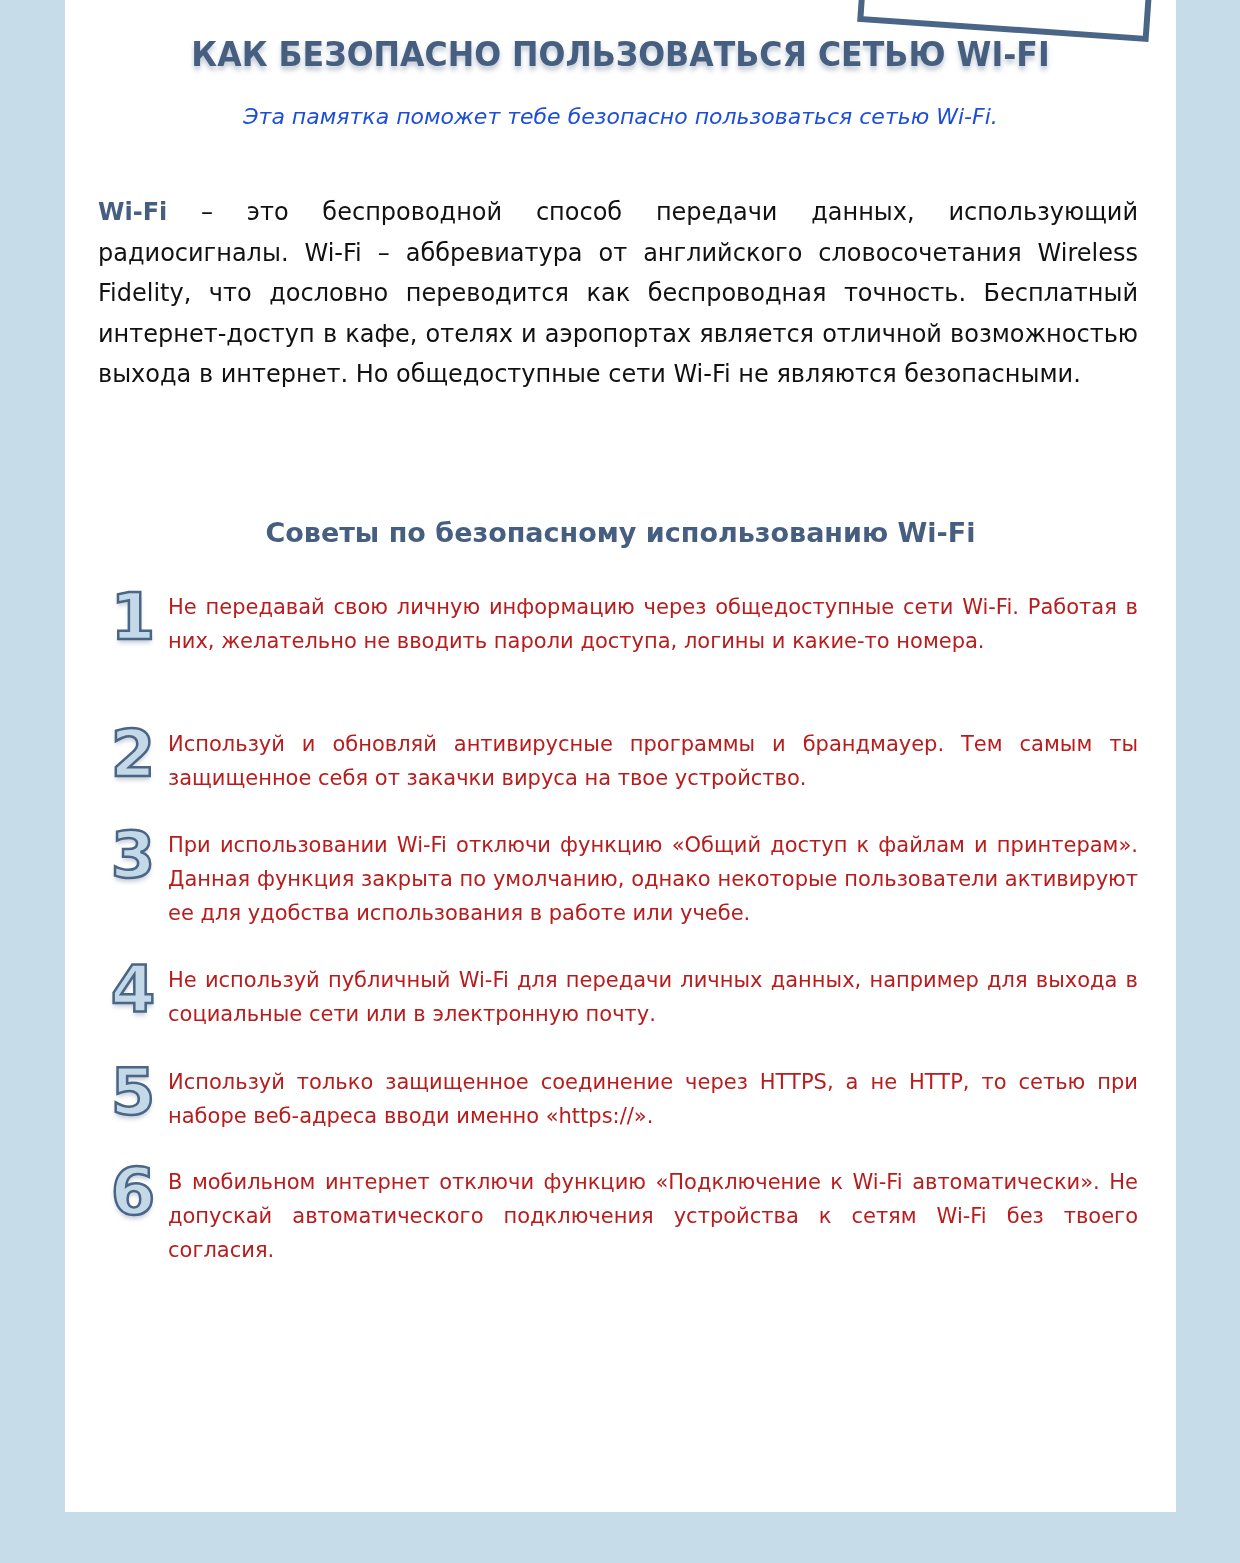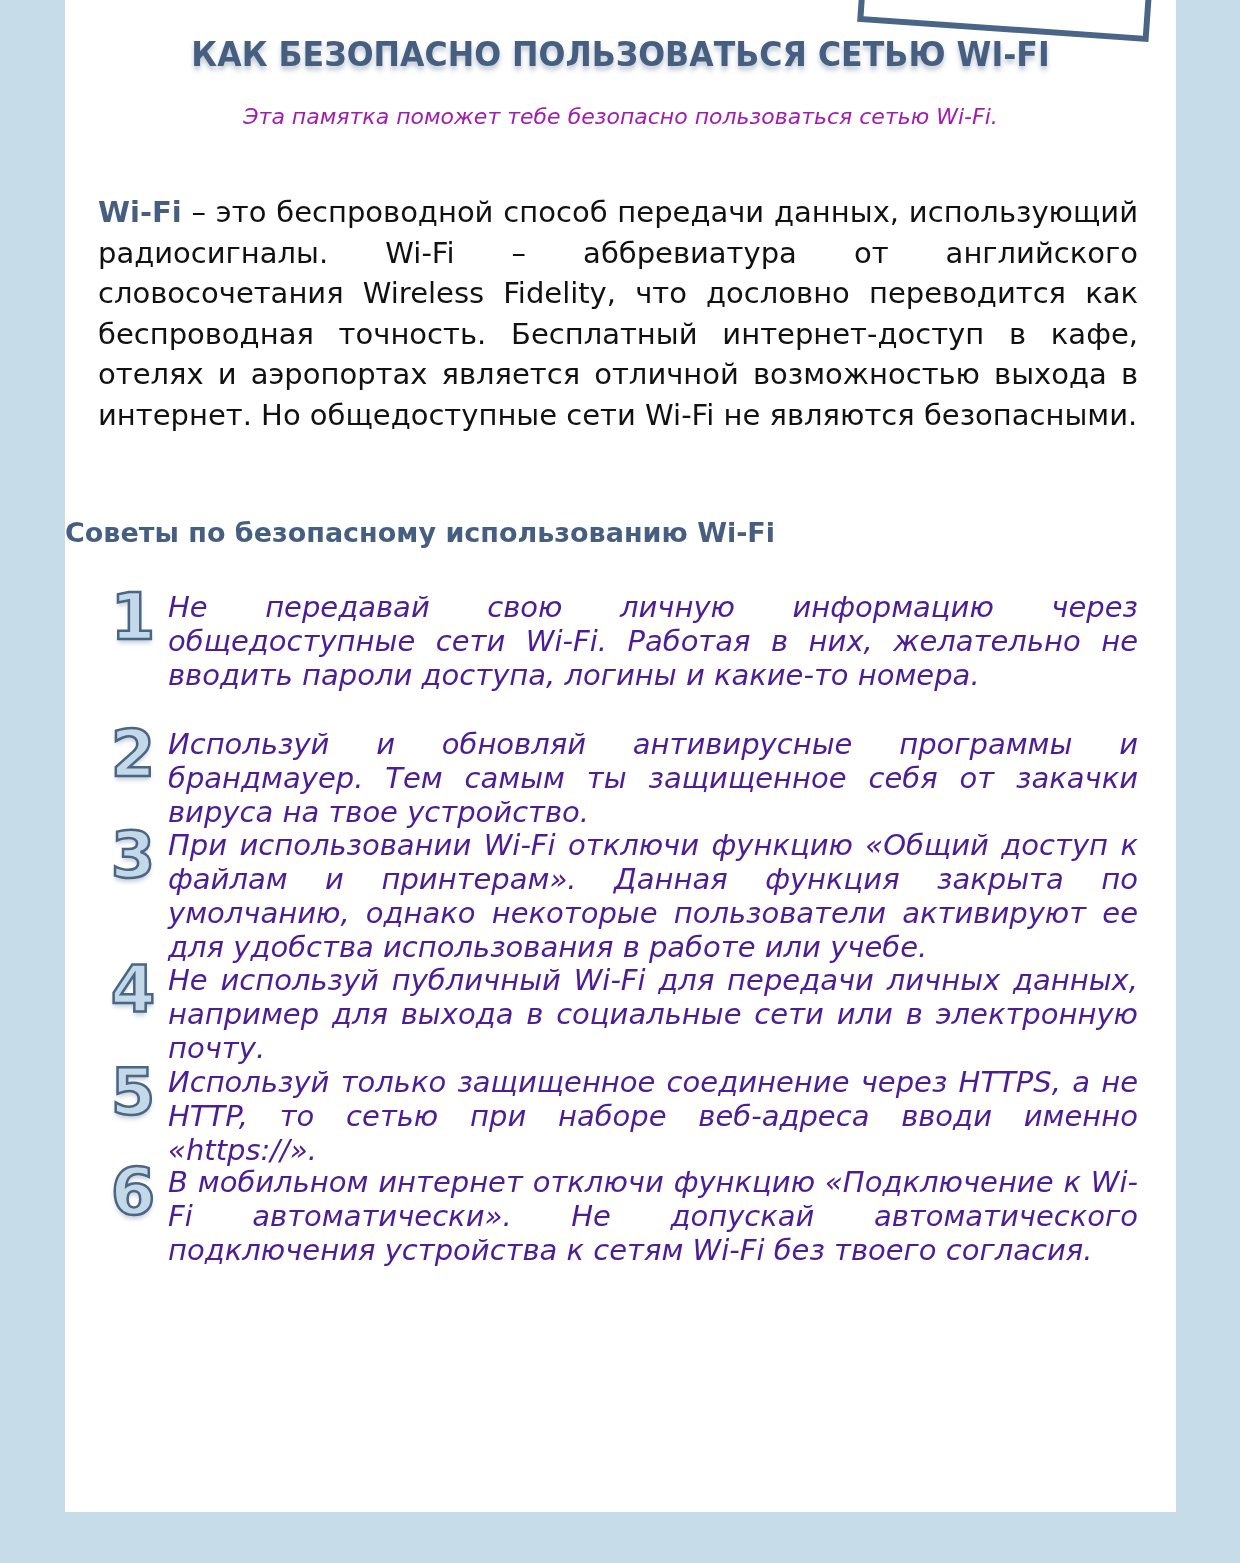--- a/index.html
+++ b/index.html
@@ -37,40 +37,40 @@
       text-shadow: 0 4px 5px rgba(70,95,128,0.35);
       transform: scaleX(0.93);
     }
     .subtitle {
       position: absolute;
       left: 65px; width: 1111px;
       top: 104px;
       text-align: center;
       font-style: italic;
       font-size: 22px;
-      color: #a21caf;
+      color: #1d4ed8;
     }
     .intro {
       position: absolute;
       left: 98px; width: 1040px;
       top: 192px;
-      font-size: 29px;
+      font-size: 24px;
       line-height: 40.5px;
       text-align: justify;
       color: #111;
     }
     .intro .term {
       color: #465f80;
       font-weight: bold;
     }
     .section-title {
       position: absolute;
       left: 65px; width: 1111px;
       top: 517px;
-      text-align: left;
+      text-align: center;
       font-weight: bold;
       font-size: 27px;
       color: #465f80;
     }
     .tips {
       position: absolute;
       left: 98px; width: 1040px;
       top: 590px;
     }
     .tip {
@@ -85,25 +85,24 @@
       font-size: 64px;
       line-height: 62px;
       color: #c4d9e8;
       -webkit-text-stroke: 2.5px #4a6586;
       text-shadow: 0 4px 4px rgba(74,101,134,0.3);
       text-align: center;
       margin-top: -4px;
     }
     .tip-text {
       flex: 1;
-      font-size: 29px;
+      font-size: 21px;
       line-height: 34px;
       text-align: justify;
-      color: #4c1d95;
-      font-style: italic;
+      color: #b91c1c;
     }
   </style>
 </head>
 <body>
 
 <div class="sheet"></div>
 <div class="deco-frame"></div>
 
 <div class="title">КАК БЕЗОПАСНО ПОЛЬЗОВАТЬСЯ СЕТЬЮ WI-FI</div>
 <div class="subtitle">Эта памятка поможет тебе безопасно пользоваться сетью Wi-Fi.</div>

